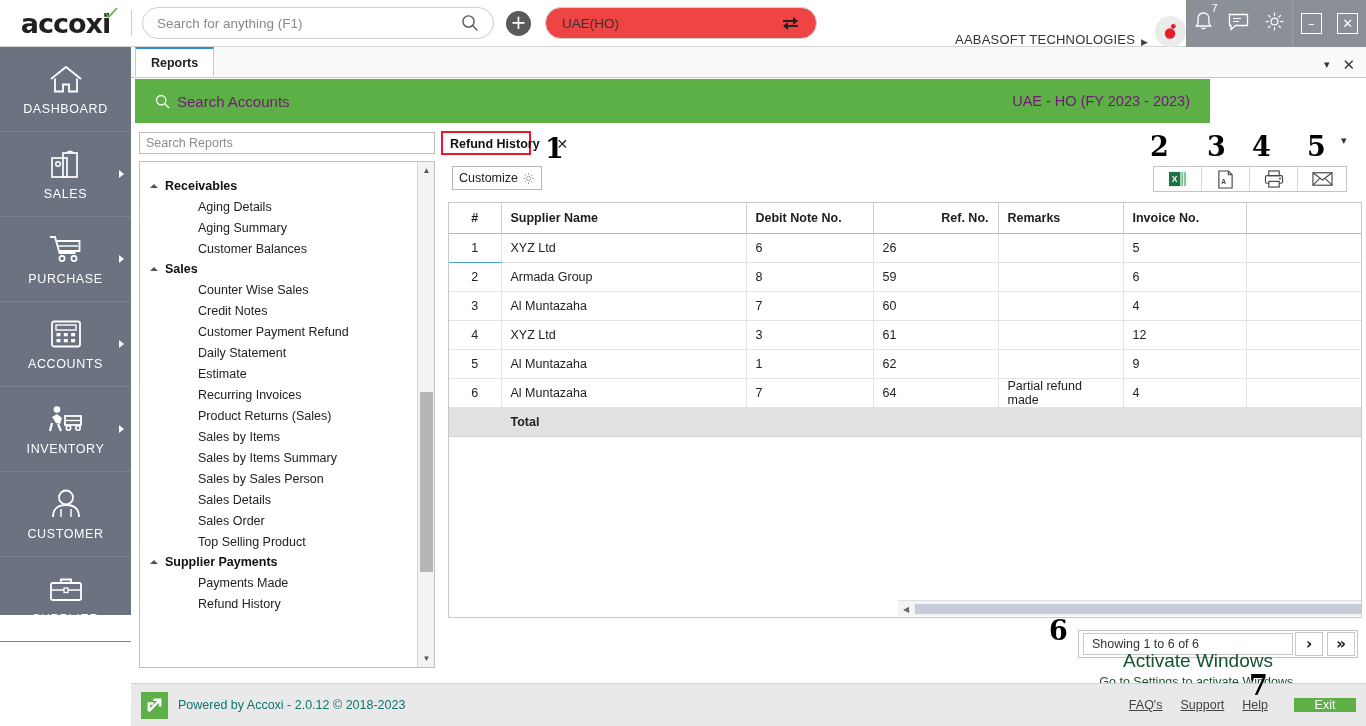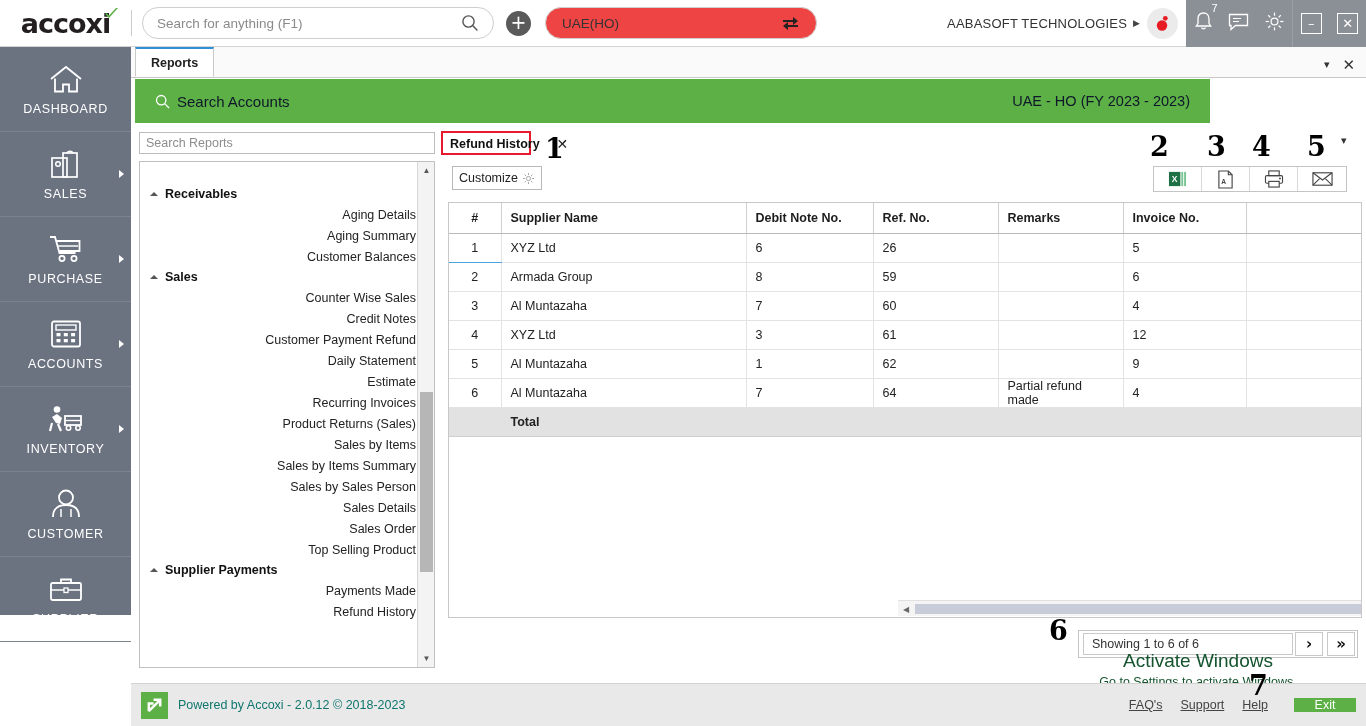--- a/index.html
+++ b/index.html
@@ -51,22 +51,22 @@
 
   .branchbox {
     margin-left: 14px; width: 272px; height: 32px;
     border: 1px solid #cfcfcf; border-radius: 16px;
     display: flex; align-items: center; padding: 0 16px;
     justify-content: space-between; background: #ef4444;
   }
   .branchbox .bval { font-size: 13.5px; color: #333; }
 
   .company-wrap {
-    margin-left: auto; display: flex; align-items: center;
-    height: 47px; padding-right: 8px;
+    margin-left: auto; display: flex; align-items: flex-end;
+    height: 47px; 
   }
   .company-name { font-size: 13px; color: #333; letter-spacing: .2px; }
   .company-caret { margin: 0 7px 0 6px; font-size: 9px; color: #444; }
   .avatar {
     width: 31px; height: 31px; border-radius: 50%; background: #ebebeb;
     display: flex; align-items: center; justify-content: center;
   }
 
   .icon-group {
     height: 47px; width: 106px; background: #8b9096;
@@ -125,21 +125,21 @@
     margin-left: auto; display: flex; align-items: center; gap: 13px;
     padding-right: 11px; padding-bottom: 5px;
   }
   .tab-caret { font-size: 11px; color: #333; cursor: pointer; }
   .tab-x { font-size: 15px; color: #333; cursor: pointer; line-height: 1; }
 
   
   .greenbar {
     position: absolute; left: 135px; top: 79px; width: 1075px; height: 44px;
     background: #5cb046; display: flex; align-items: center;
-    padding: 0 20px; color: #0f172a;
+    padding: 0 20px; color: #701a75;
   }
   .greenbar .gtitle {
     font-size: 15px; display: flex; align-items: center; gap: 7px;
   }
   .greenbar .gright { margin-left: auto; font-size: 14.5px; }
 
   
   .reportsearch {
     position: absolute; left: 139px; top: 132px; width: 296px; height: 22px;
     border: 1px solid #bdbdbd; background: #fff;
@@ -149,23 +149,22 @@
     border: none; outline: none; font-size: 12.5px; width: 100%;
     color: #333; font-family: "Liberation Sans", sans-serif;
   }
   .reportsearch input::placeholder { color: #8d8d8d; }
 
   .treebox {
     position: absolute; left: 139px; top: 161px; width: 296px; height: 507px;
     border: 1px solid #c0c0c0; background: #fff; overflow: hidden;
   }
   .treelist {
-    position: absolute; left: 0; top: 16px; width: 276px; height: 505px;
+    position: absolute; left: 0; top: 8px; width: 276px; height: 505px;
     padding-top: 6px;
-    text-align: right;
   }
   .grp {
     display: flex; align-items: center; gap: 7px;
     padding: 3px 0 3px 10px; font-size: 12.5px; font-weight: bold; color: #111;
     cursor: pointer;
   }
   .caret-up {
     width: 0; height: 0; border-bottom: 4.5px solid #555;
     border-left: 4.5px solid transparent; border-right: 4.5px solid transparent;
   }
@@ -624,21 +623,21 @@
   </div>
   <span style="position:absolute;left:1341px;top:134px;font-size:11px;color:#333;cursor:pointer;">▾</span>
 
   <div class="tablewrap">
     <table class="grid">
       <thead>
           <tr id="thead-row">
             <th style="width: 52px; text-align: center;">#</th>
             <th style="width: 245px;">Supplier Name</th>
             <th style="width: 127px;">Debit Note No.</th>
-            <th style="width: 125px;">Ref. No.</th>
+            <th style="width: 125px; text-align: right;">Ref. No.</th>
             <th style="width: 125px;">Remarks</th>
             <th style="width: 123px;">Invoice No.</th>
             <th class="num" style="width: 203px;">Amount</th>
           </tr>
         </thead>
       <tbody id="tbody">
           <tr class="firstrow">
             <td class="c">1</td>
             <td class="">XYZ Ltd</td>
             <td class="">6</td>

